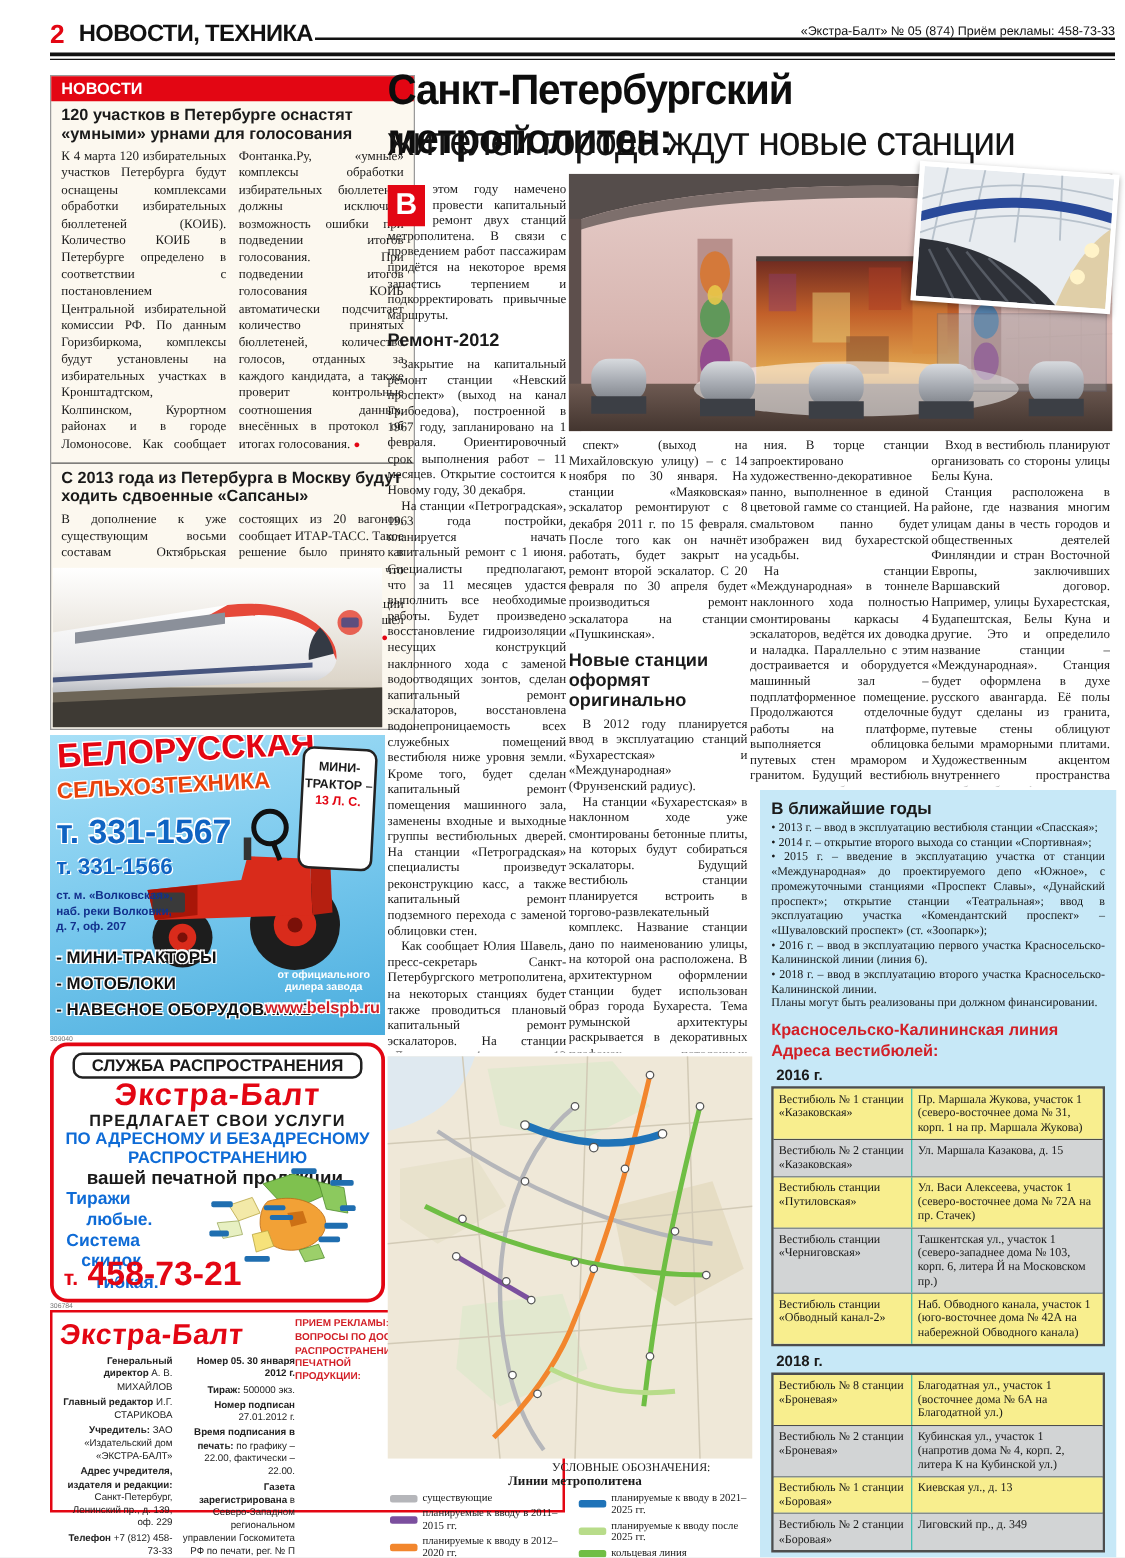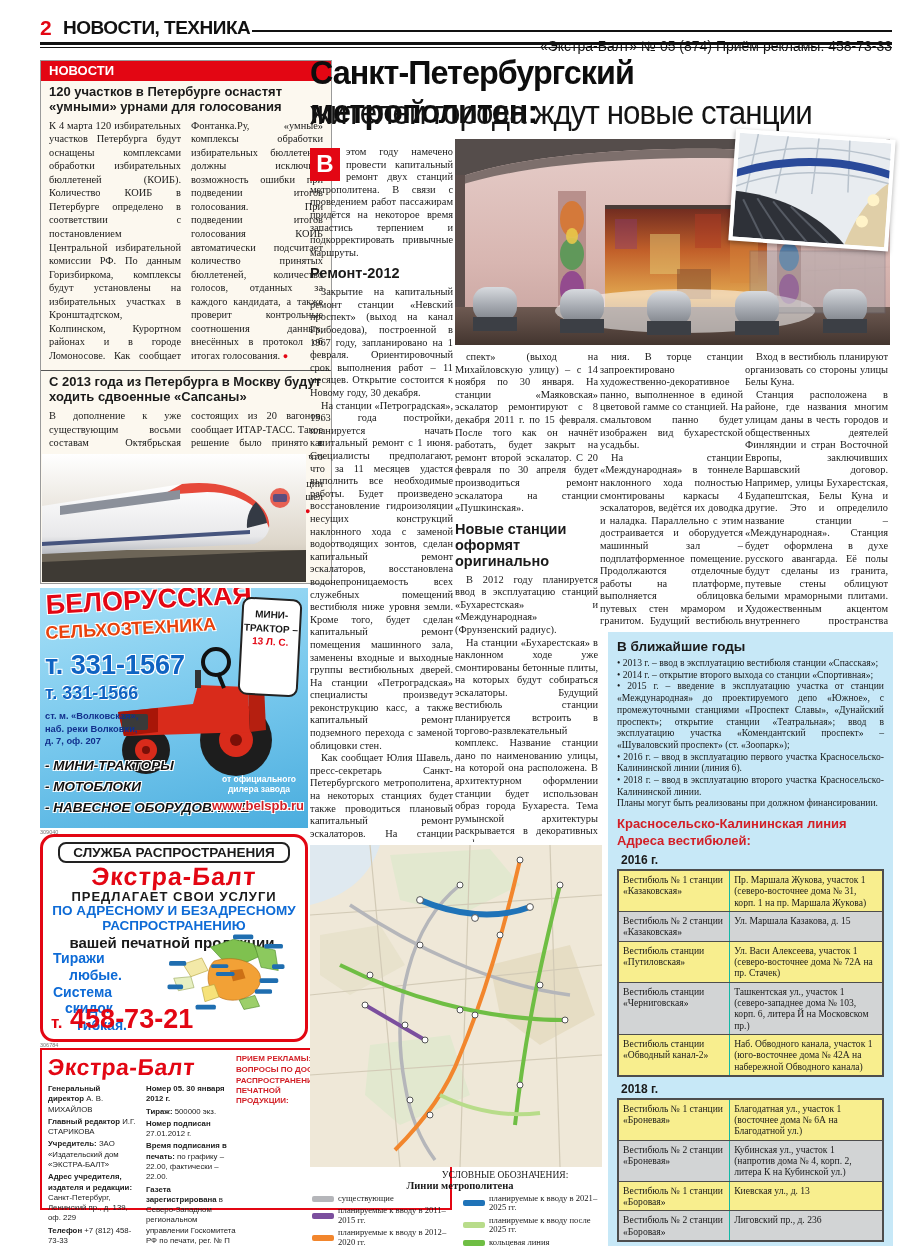--- a/index.html
+++ b/index.html
@@ -4,22 +4,22 @@
 <style>
   html,body{margin:0;padding:0;background:#e9e9e9;}
   #page{position:relative;width:900px;height:1246px;background:#ffffff;overflow:hidden;
         font-family:"Liberation Serif",serif;color:#1a1a1a;}
   
   #hdr-num{position:absolute;left:40px;top:16px;font-family:"Liberation Sans",sans-serif;
            font-weight:bold;font-size:21px;color:#e30613;}
   #hdr-title{position:absolute;left:63px;top:17px;font-family:"Liberation Sans",sans-serif;
              font-weight:bold;font-size:19px;letter-spacing:-0.5px;color:#111;}
   #hdr-rule{position:absolute;left:252px;right:8px;top:30px;height:2px;background:#111;}
-  #hdr-issue{position:absolute;right:8px;top:38px;font-family:"Liberation Sans",sans-serif;
-             font-size:14px;color:#111;}
+  #hdr-issue{position:absolute;right:8px;top:20px;font-family:"Liberation Sans",sans-serif;
+             font-size:10px;color:#111;}
   #hdr-line1{position:absolute;left:40px;right:8px;top:42px;height:3px;background:#111;}
   #hdr-line2{position:absolute;left:40px;right:8px;top:47px;height:1px;background:#111;}
   
   #newsbox{position:absolute;left:40px;top:60px;width:292px;height:524px;background:#fcf8ef;
            border:1px solid #9a9a9a;box-sizing:border-box;}
   #news-banner{background:#e30613;color:#fff;font-family:"Liberation Sans",sans-serif;
                font-weight:bold;font-size:13px;padding:2px 8px 3px;}
   .news-art{padding:4px 8px 6px;}
   .news-art.second{border-top:1px solid #555;margin-top:2px;}
   .news-title{font-family:"Liberation Sans",sans-serif;font-weight:bold;font-size:13px;
@@ -43,21 +43,21 @@
        padding-top:8px;box-sizing:border-box;line-height:1.35;}
   #ad1 .plate .hp{color:#e30613;}
   #ad1 .ph1{position:absolute;left:5px;top:62px;font-family:"Liberation Sans",sans-serif;font-weight:bold;
        font-size:27px;color:#0f63c2;text-shadow:1px 1px 0 #fff,-1px -1px 0 #fff,1px -1px 0 #fff,-1px 1px 0 #fff;}
   #ad1 .ph2{position:absolute;left:5px;top:95px;font-family:"Liberation Sans",sans-serif;font-weight:bold;
        font-size:18px;color:#0f63c2;text-shadow:1px 1px 0 #fff,-1px -1px 0 #fff;}
   #ad1 .addr{position:absolute;left:5px;top:122px;font-family:"Liberation Sans",sans-serif;font-weight:bold;
        font-size:9.3px;color:#12308d;line-height:1.35;}
   #ad1 .blist{position:absolute;left:5px;top:168px;font-family:"Liberation Sans",sans-serif;font-weight:bold;
        color:#111;text-shadow:1px 1px 0 #fff,-1px -1px 0 #fff,1px -1px 0 #fff,-1px 1px 0 #fff;}
-  #ad1 .blist .bi{font-size:13.5px;line-height:1.55;font-style:italic;}
+  #ad1 .blist .bi{font-size:13.5px;line-height:1.55;}
   #ad1 .dealer{position:absolute;right:6px;top:186px;width:86px;text-align:center;color:#fff;
        font-family:"Liberation Sans",sans-serif;font-weight:bold;font-size:8.5px;line-height:1.2;}
   #ad1 .site{position:absolute;right:4px;top:210px;width:96px;text-align:right;
        font-family:"Liberation Sans",sans-serif;font-weight:bold;font-size:13px;color:#d21f26;
        text-shadow:1px 1px 0 #fff,-1px -1px 0 #fff,1px -1px 0 #fff,-1px 1px 0 #fff;}
   #ad1 svg{position:absolute;left:58px;top:52px;}
   .adcode{position:absolute;font-size:5.5px;color:#777;font-family:"Liberation Sans",sans-serif;}
   
   #ad2{position:absolute;left:40px;top:834px;width:268px;height:208px;background:#fff;
        border:3px solid #e30613;border-radius:14px;box-sizing:border-box;overflow:hidden;}
@@ -81,21 +81,21 @@
   
   #imprint{position:absolute;left:40px;top:1048px;width:412px;height:162px;border:2px solid #e30613;
        box-sizing:border-box;background:#fff;font-family:"Liberation Sans",sans-serif;padding:4px 6px;}
   #imp-logo{display:inline-block;font-weight:800;font-size:23px;color:#e30613;letter-spacing:0.5px;
        transform:skewX(-5deg);vertical-align:top;}
   #imp-contacts{float:right;width:208px;font-size:8px;color:#d21f26;font-weight:bold;}
   #imp-contacts .crow{display:flex;justify-content:space-between;line-height:1.2;}
   #imp-contacts .cv{font-size:9.3px;white-space:nowrap;}
   #imp-cols{display:flex;gap:8px;margin-top:3px;}
   .impc{width:50%;font-size:7.8px;line-height:1.32;color:#222;}
-  .impc .iline{margin-bottom:2px;}
+  .impc .iline{margin-bottom:2px;text-align:right;}
   .impc b{font-weight:bold;}
   
   #headline1{position:absolute;left:310px;top:53px;width:588px;font-family:"Liberation Sans",sans-serif;
        font-weight:bold;font-size:34px;letter-spacing:-1px;color:#0d0d0d;transform:scaleX(0.95);
        transform-origin:left top;}
   #headline2{position:absolute;left:310px;top:94px;width:588px;font-family:"Liberation Sans",sans-serif;
        font-weight:400;font-size:33px;letter-spacing:-1px;color:#141414;transform:scaleX(0.95);
        transform-origin:left top;}
   #photo{position:absolute;left:455px;top:139px;width:435px;height:206px;}
   #inset{position:absolute;right:-2px;top:-5px;width:152px;height:104px;background:#fff;padding:4px;
@@ -491,34 +491,34 @@
         </div>
         <div class="trow">
           <div class="tc tc1">Вестибюль станции «Обводный канал-2»</div>
           <div class="tc tc2">Наб. Обводного канала, участок 1 (юго-восточнее дома № 42А на набережной Обводного канала)</div>
         </div>
       </div>
     <div class="yearhead">2018 г.</div>
     <div class="vtable">
 
     <div class="trow">
-          <div class="tc tc1">Вестибюль № 1 станции «Броневая»</div>
+          <div class="tc tc1">Вестибюль № 8 станции «Броневая»</div>
           <div class="tc tc2">Благодатная ул., участок 1 (восточнее дома № 6А на Благодатной ул.)</div>
         </div>
         <div class="trow">
           <div class="tc tc1">Вестибюль № 2 станции «Броневая»</div>
           <div class="tc tc2">Кубинская ул., участок 1 (напротив дома № 4, корп. 2, литера К на Кубинской ул.)</div>
         </div>
         <div class="trow">
           <div class="tc tc1">Вестибюль № 1 станции «Боровая»</div>
           <div class="tc tc2">Киевская ул., д. 13</div>
         </div>
         <div class="trow">
           <div class="tc tc1">Вестибюль № 2 станции «Боровая»</div>
-          <div class="tc tc2">Лиговский пр., д. 236</div>
+          <div class="tc tc2">Лиговский пр., д. 349</div>
         </div>
       </div>
   </div>
 
   <div id="metromap">
     <svg width="292" height="322" viewBox="0 0 292 322">
       <rect width="292" height="322" fill="#efe8d8"></rect>
       <path d="M0,0 L70,0 C60,30 40,50 0,60 Z" fill="#dfe9f0"></path>
       <path d="M80,10 L180,4 L210,40 L150,70 L90,55 Z" fill="#e2e8cf"></path>
       <path d="M10,90 L70,80 L95,120 L40,150 L10,130 Z" fill="#e8e2cc"></path>

